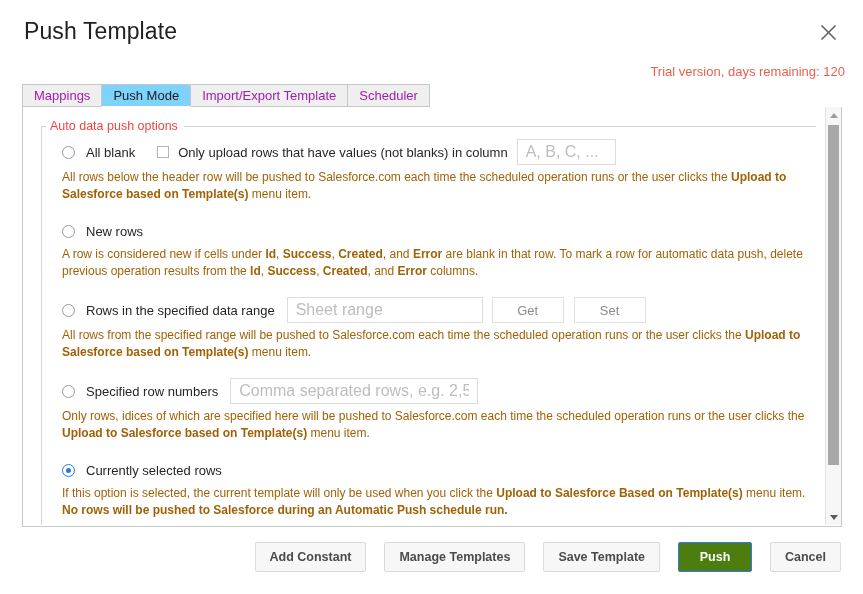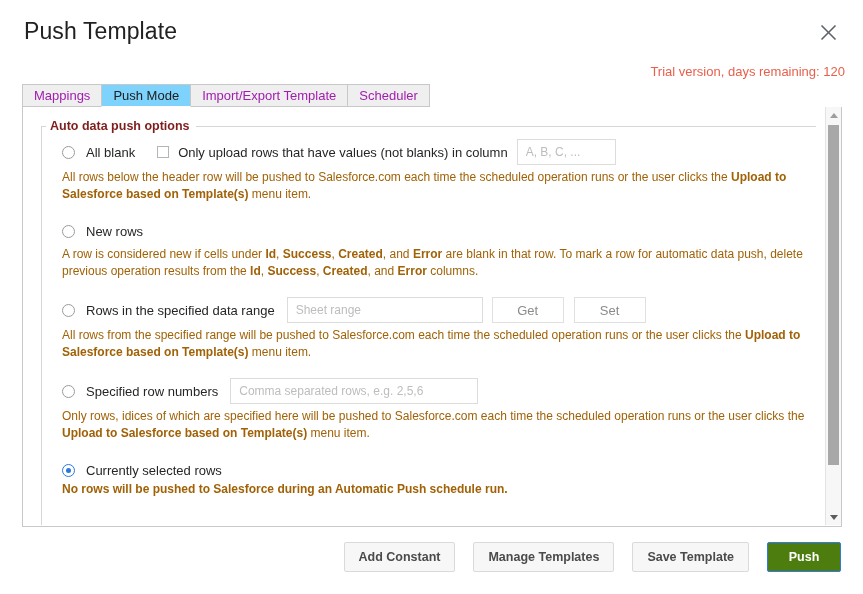--- a/index.html
+++ b/index.html
@@ -105,22 +105,22 @@
     left: 18px; top: 12px;
     width: 775px;
     border: 1px solid #d6d6d6;
     border-right: none;
     margin: 0;
     padding: 4px 0 0 0;
     min-height: 420px;
   }
   legend.group-title {
     font-size: 12.5px;
-    font-weight: bold;
-    color: #7f1d1d;
+    font-weight: normal;
+    color: #ef4444;
     padding: 0 6px 0 4px;
     margin-left: 4px;
   }
 
   .inner { padding: 2px 8px 0 20px; }
 
   .opt-row {
     display: flex;
     align-items: center;
     min-height: 22px;
@@ -167,21 +167,21 @@
     font-size: 13px;
     color: #262626;
     margin-left: 9px;
     white-space: nowrap;
   }
 
   .txtinput {
     height: 26px;
     border: 1px solid #dcdcdc;
     background: #fff;
-    font-size: 12px;
+    font-size: 16px;
     color: #3c4043;
     padding: 0 8px;
     font-family: "Liberation Sans", sans-serif;
     outline: none;
   }
   .txtinput::placeholder { color: #bdbdbd; }
 
   .smallbtn {
     height: 26px;
     min-width: 72px;
@@ -333,20 +333,21 @@
             <input class="txtinput" style="width: 248px; margin-left: 12px;" placeholder="Comma separated rows, e.g. 2,5,6">
           </div>
           <div class="desc" style="max-width:745px;"><span>Only rows, idices of which are specified here will be pushed to Salesforce.com each time the scheduled operation runs or the user clicks the </span><b>Upload to Salesforce based on Template(s)</b><span> menu item.</span></div>
 
           <div class="spacer-md"></div>
 
           <div class="opt-row">
             <span class="radio checked"></span>
             <span class="opt-label">Currently selected rows</span>
           </div>
+          <div class="desc"><span>If this option is selected, the current template will only be used when you click the </span><b>Upload to Salesforce Based on Template(s)</b><span> menu item.</span></div>
           <div class="desc" style="margin-top:0;"><b>No rows will be pushed to Salesforce during an Automatic Push schedule run.</b></div>
 
           <div class="spacer-md"></div>
 
         </div>
       </fieldset>
     </div>
 
     <div class="scrollbar">
       <div class="sb-btn up">
@@ -357,15 +358,16 @@
         <span class="sb-arrow down"></span>
       </div>
     </div>
   </div>
 
   <div class="footer">
     <button class="btn">Add Constant</button>
     <button class="btn">Manage Templates</button>
     <button class="btn">Save Template</button>
     <button class="btn primary">Push</button>
+    <button class="btn">Cancel</button>
   </div>
 
 </div>
 
 </body></html>

